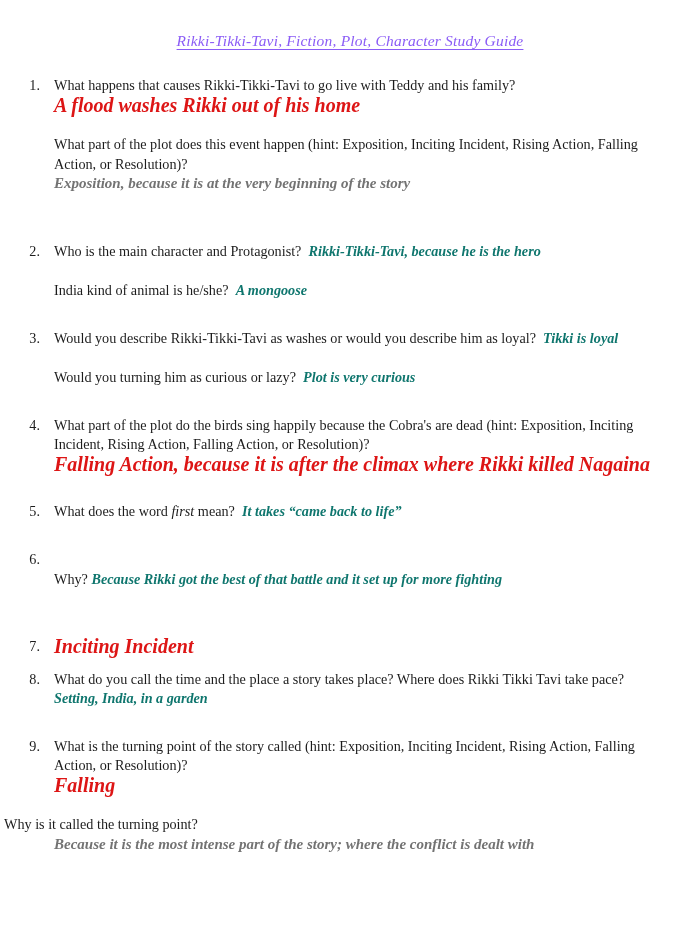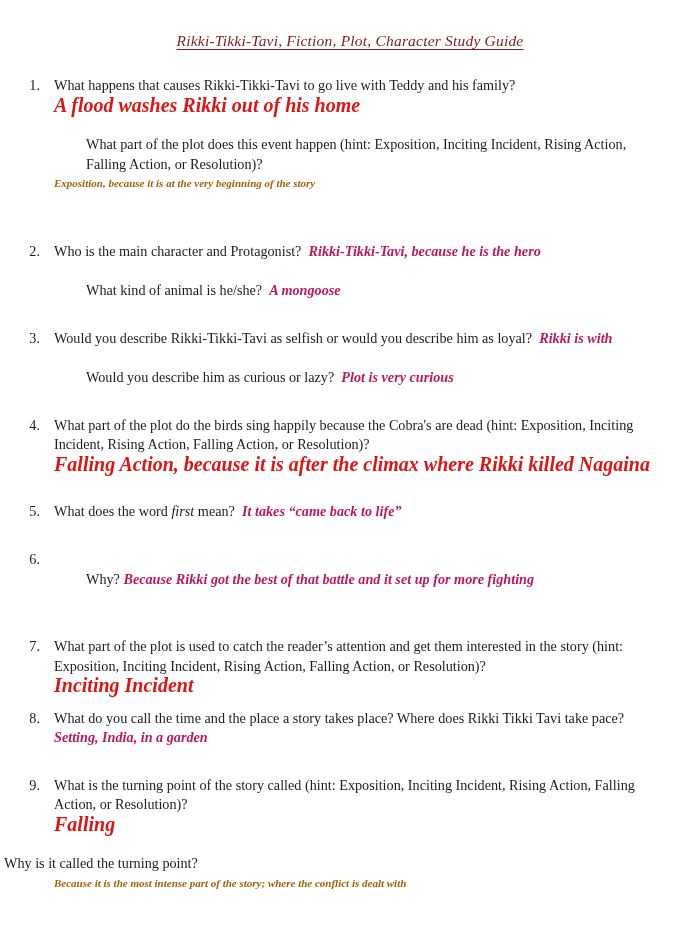--- a/index.html
+++ b/index.html
@@ -25,21 +25,21 @@
     background: #fff;
   }
   .doc-title {
     text-align: center;
     font-style: italic;
     font-size: 15.5px;
     letter-spacing: 0.2px;
     margin: 0;
     padding-top: 32px;
     padding-bottom: 0;
-    color: #7f1d1d;
+    color: #8b5cf6;
     font-weight: normal;
   }
   .doc-title span.t {
     text-decoration: underline;
     text-underline-offset: 3px;
   }
   .qlist {
     margin: 0;
     padding: 0;
     list-style: none;
@@ -66,41 +66,41 @@
     line-height: 19.5px;
     color: #1c1c1c;
     margin: 0;
     text-align: left;
   }
   .sub {
     font-size: 14.2px;
     line-height: 19.5px;
     color: #1c1c1c;
     margin: 0;
-    padding-left: 86px;
+    padding-left: 54px;
     padding-right: 32px;
   }
   .ans {
-    color: #be185d;
+    color: #0f766e;
     font-weight: bold;
     font-style: italic;
   }
   .ansline {
     color: #dd1515;
     font-weight: bold;
     font-style: italic;
     font-size: 20px;
     line-height: 19.5px;
     margin: 0;
   }
   .ansblock {
-    color: #a16207;
+    color: #737373;
     font-weight: bold;
     font-style: italic;
-    font-size: 11px;
+    font-size: 15px;
     line-height: 19.5px;
     margin: 0;
     padding-left: 54px;
     padding-right: 32px;
   }
   .vocab {
     font-style: italic;
   }
   .gap-sm { height: 13px; }
   .gap-md { height: 20px; }
@@ -130,30 +130,30 @@
     <div class="sub">What part of the plot does this event happen (hint: Exposition, Inciting Incident, Rising Action, Falling Action, or Resolution)?</div>
     <div class="ansblock">Exposition, because it is at the very beginning of the story</div>
 
     <div class="gap-xl"></div>
 
     <div class="qitem">
       <div class="qnum">2.</div>
       <div class="line"><span>Who is the main character and Protagonist?</span>&nbsp; <span class="ans">Rikki-Tikki-Tavi, because he is the hero</span></div>
     </div>
     <div class="gap-md"></div>
-    <div class="sub"><span>What kind of animal is he/she?</span>&nbsp; <span class="ans">A mongoose</span></div>
+    <div class="sub"><span>India kind of animal is he/she?</span>&nbsp; <span class="ans">A mongoose</span></div>
 
     <div class="gap-lg"></div>
 
     <div class="qitem">
       <div class="qnum">3.</div>
-      <div class="line"><span>Would you describe Rikki-Tikki-Tavi as selfish or would you describe him as loyal?</span>&nbsp; <span class="ans">Rikki is with</span></div>
-    </div>
-    <div class="gap-md"></div>
-    <div class="sub"><span>Would you describe him as curious or lazy?</span>&nbsp; <span class="ans">Plot is very curious</span></div>
+      <div class="line"><span>Would you describe Rikki-Tikki-Tavi as washes or would you describe him as loyal?</span>&nbsp; <span class="ans">Tikki is loyal</span></div>
+    </div>
+    <div class="gap-md"></div>
+    <div class="sub"><span>Would you turning him as curious or lazy?</span>&nbsp; <span class="ans">Plot is very curious</span></div>
 
     <div class="gap-lg"></div>
 
     <div class="qitem">
       <div class="qnum">4.</div>
       <div class="line">What part of the plot do the birds sing happily because the Cobra's are dead (hint: Exposition, Inciting Incident, Rising Action, Falling Action, or Resolution)?</div>
       <div class="ansline">Falling Action, because it is after the climax where Rikki killed Nagaina</div>
     </div>
 
     <div class="gap-lg"></div>
@@ -168,21 +168,20 @@
     <div class="qitem">
       <div class="qnum">6.</div>
     </div>
     <div class="gap-md"></div>
     <div class="sub"><span>Why?</span> <span class="ans">Because Rikki got the best of that battle and it set up for more fighting</span></div>
 
     <div class="gap-xl"></div>
 
     <div class="qitem">
       <div class="qnum">7.</div>
-      <div class="line">What part of the plot is used to catch the reader’s attention and get them interested in the story (hint: Exposition, Inciting Incident, Rising Action, Falling Action, or Resolution)?</div>
       <div class="ansline">Inciting Incident</div>
     </div>
 
     <div class="gap-sm"></div>
 
     <div class="qitem">
       <div class="qnum">8.</div>
       <div class="line"><span>What do you call the time and the place a story takes place? Where does Rikki Tikki Tavi take pace?</span> <span class="ans">Setting, India, in a garden</span></div>
     </div>
 

